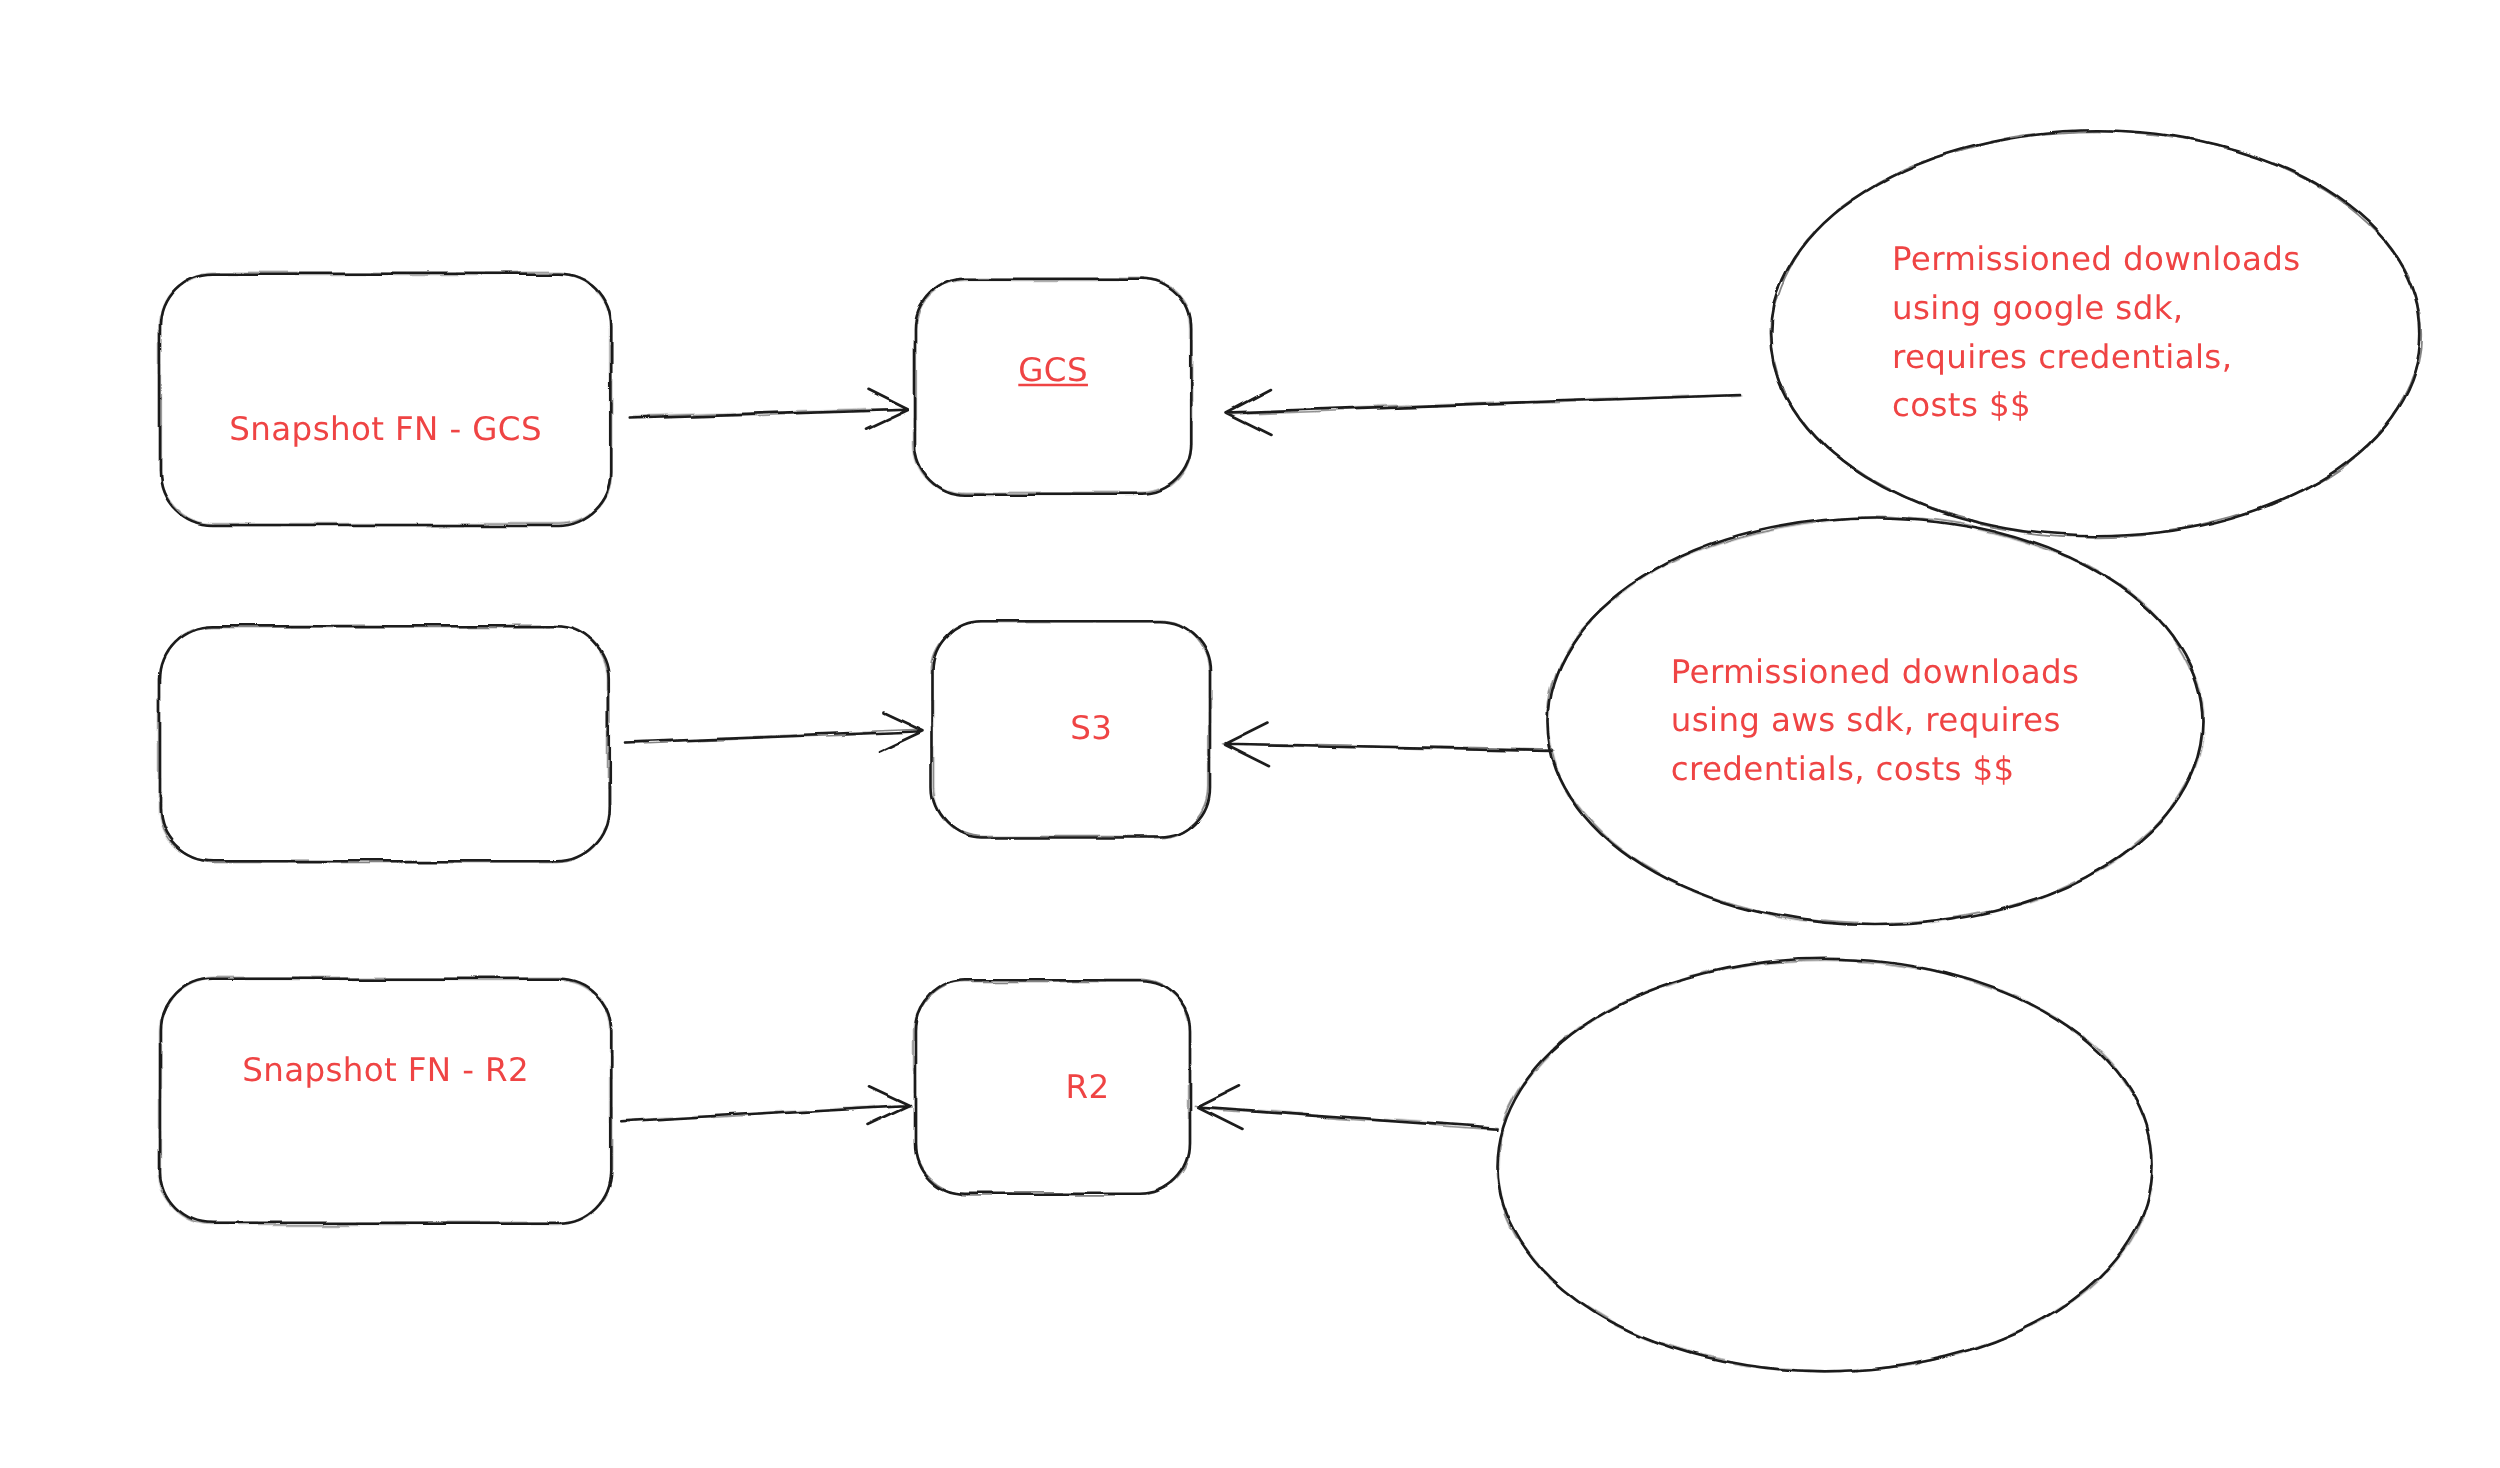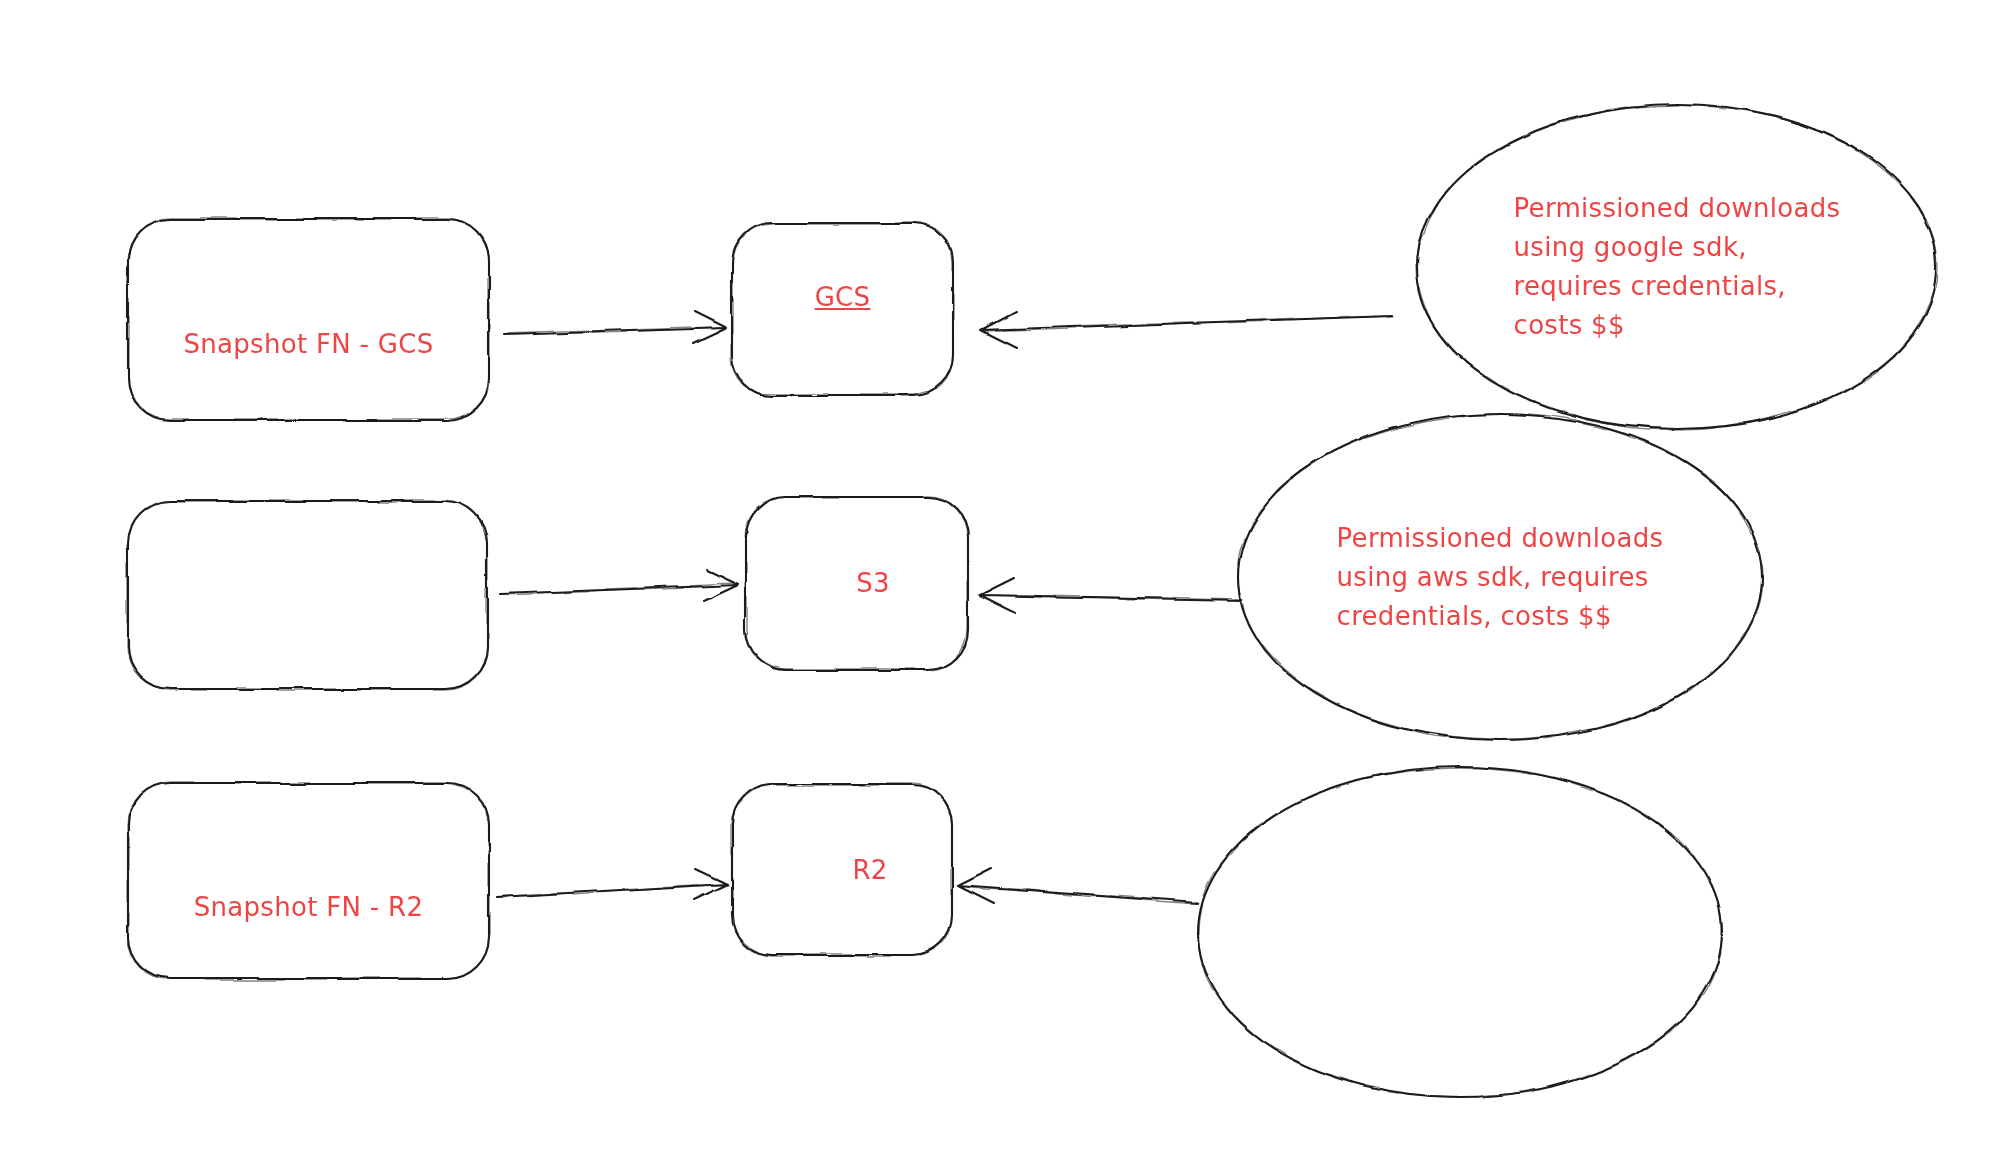--- a/index.html
+++ b/index.html
@@ -44,21 +44,21 @@
     white-space: pre-line;
     color: #ef4444;
     font-size: 26px;
     line-height: 39px;
     letter-spacing: 0.3px;
     pointer-events: none;
   }
   
   .lbl-snapshot-gcs { left: 128px; top: 219px; width: 361px; height: 251px; }
   .lbl-snapshot-s3  { left: 128px; top: 501px; width: 359px; height: 188px; }
-  .lbl-snapshot-r2  { left: 128px; top: 809px; width: 361px; height: 196px; }
+  .lbl-snapshot-r2  { left: 128px; top: 759px; width: 361px; height: 196px; }
   
   .lbl-gcs { left: 732px; top: 211px; width: 221px; height: 172px; text-decoration: underline; }
   .lbl-s3  { left: 746px; top: 497px; width: 222px; height: 173px; margin-left: 16px; }
   .lbl-r2  { left: 732px; top: 785px; width: 220px; height: 170px; padding-left: 28px; }
   
   .lbl-note-gcs { left: 1417px; top: 105px; width: 520px; height: 324px; }
   .lbl-note-s3  { left: 1238px; top: 414px; width: 524px; height: 326px; }
   .lbl-note-r2  { left: 1198px; top: 767px; width: 524px; height: 330px; }
 </style>
 </head>

